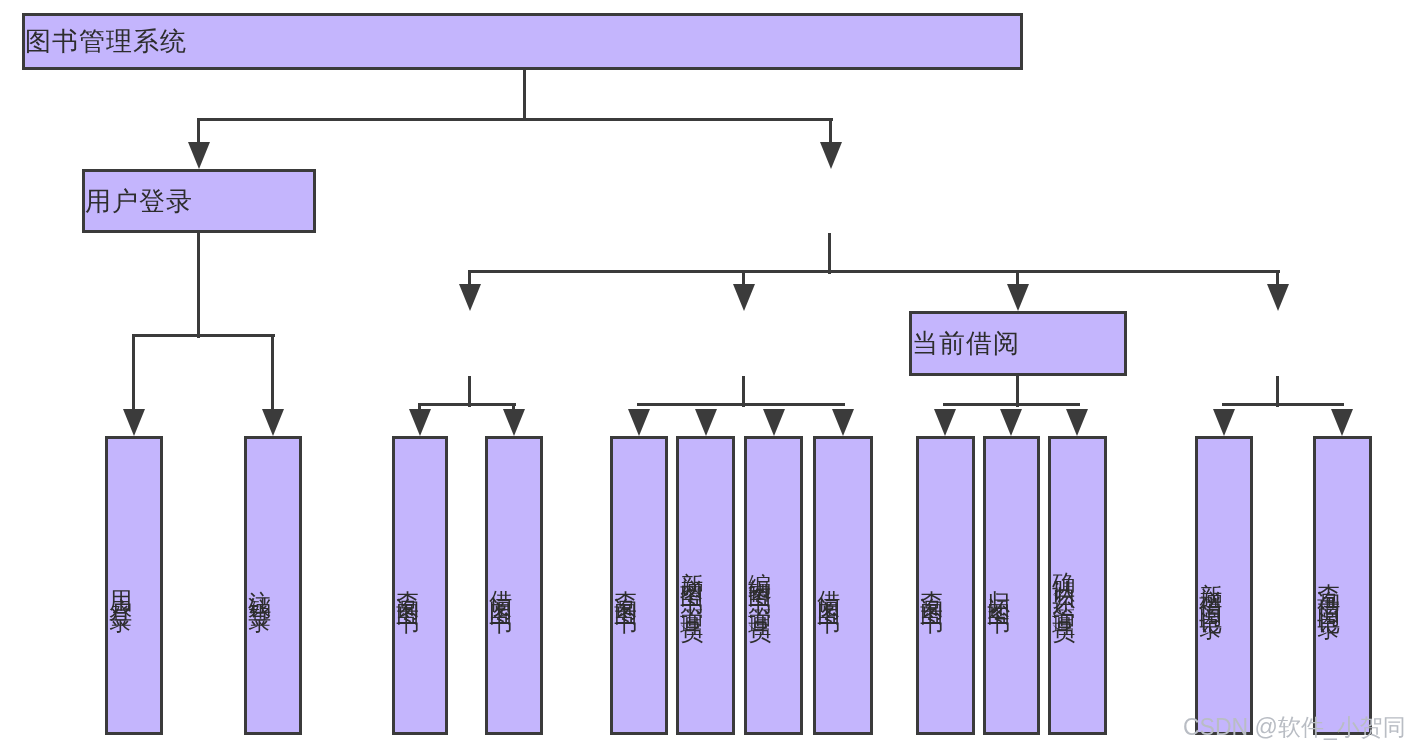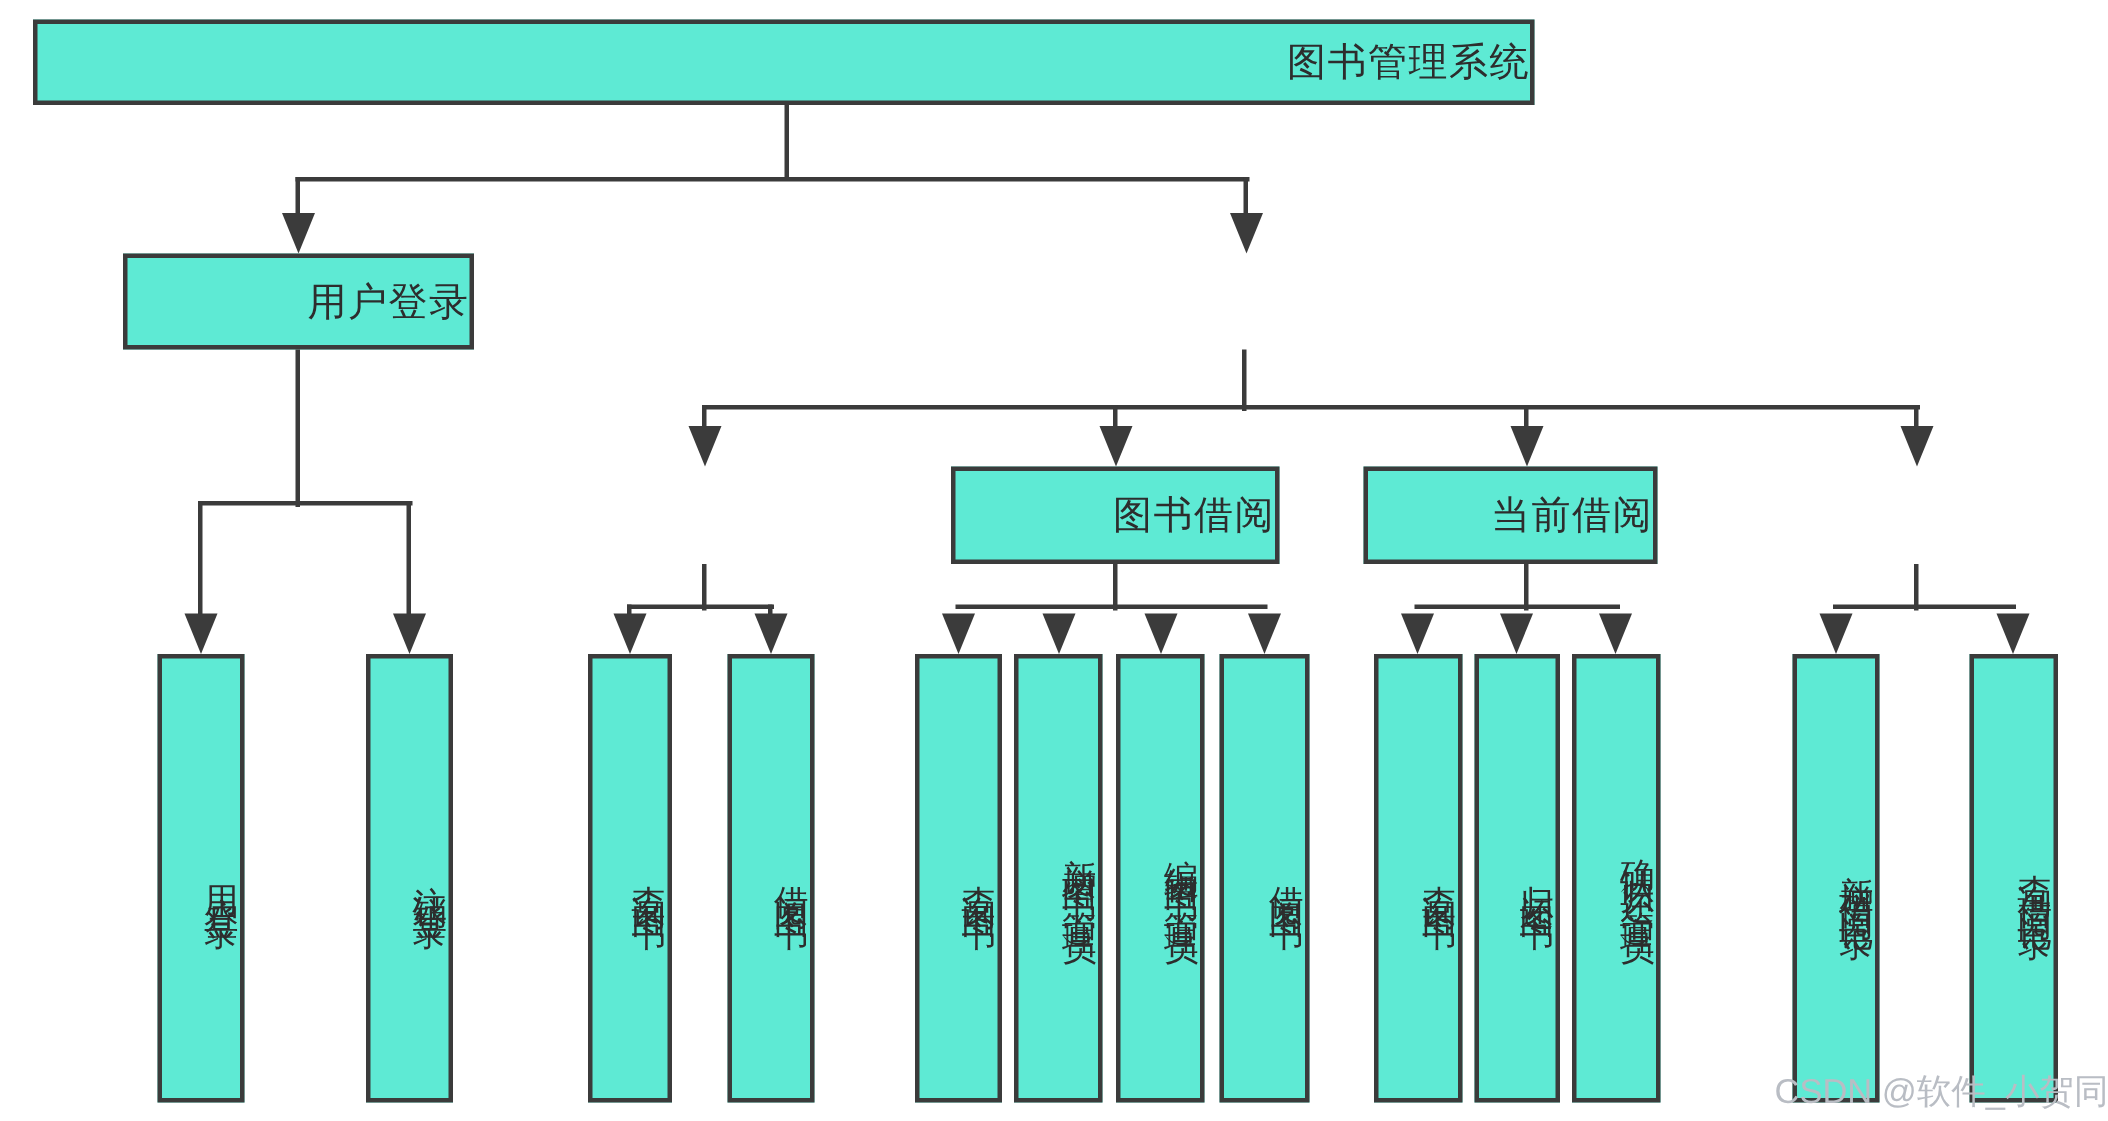--- a/index.html
+++ b/index.html
@@ -7,24 +7,24 @@
     position:relative;
     width:1405px; height:747px;
     background:#ffffff;
     font-family:"Liberation Sans", sans-serif;
     overflow:hidden;
   }
   .box {
     position:absolute;
     box-sizing:border-box;
     border:3px solid #3b3b3b;
-    background:#5eead4;
+    background:#c4b5fd;
     display:flex;
     align-items:center;
-    justify-content:flex-end;
+    justify-content:flex-start;
     color:#2d2d2d;
   }
   .hlabel { font-size:26px; letter-spacing:1px; white-space:nowrap; }
   .vtext {
     writing-mode:vertical-rl;
     text-orientation:mixed;
     font-size:23px;
     letter-spacing:7px;
     line-height:1.1;
     color:#2d2d2d;
@@ -77,24 +77,21 @@
   <div class="line" style="left:468px; top:270px; width:812px; height:3px;"></div>
   <div class="line" style="left:468px; top:270px; width:3px; height:18px;"></div>
   <div class="line" style="left:742px; top:270px; width:3px; height:18px;"></div>
   <div class="line" style="left:1016px; top:270px; width:3px; height:18px;"></div>
   <div class="line" style="left:1276px; top:270px; width:3px; height:18px;"></div>
   <div class="arrow" style="left:459px; top:284px;"></div>
   <div class="arrow" style="left:733px; top:284px;"></div>
   <div class="arrow" style="left:1007px; top:284px;"></div>
   <div class="arrow" style="left:1267px; top:284px;"></div>
 
-  <div class="box" style="left:634px; top:311px; width:219px; height:65px;">
-    <span class="hlabel">图书借阅</span>
-  </div>
-  <div class="box" style="left:909px; top:311px; width:196px; height:65px;">
+  <div class="box" style="left:909px; top:311px; width:218px; height:65px;">
     <span class="hlabel">当前借阅</span>
   </div>
 
   <div class="line" style="left:468px; top:376px; width:3px; height:31px;"></div>
   <div class="line" style="left:418px; top:403px; width:98px; height:3px;"></div>
   <div class="line" style="left:418px; top:403px; width:3px; height:12px;"></div>
   <div class="line" style="left:512px; top:403px; width:3px; height:12px;"></div>
   <div class="arrow" style="left:409px; top:409px;"></div>
   <div class="arrow" style="left:503px; top:409px;"></div>
 

